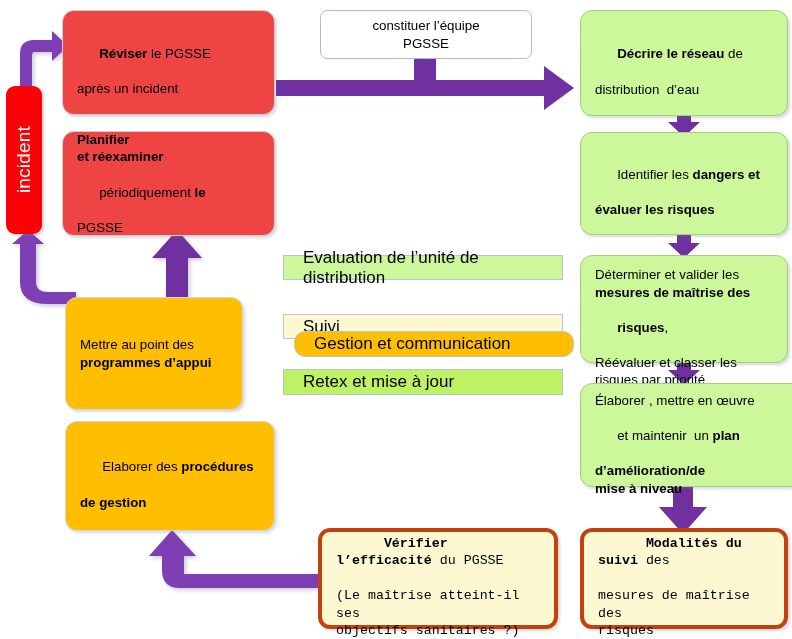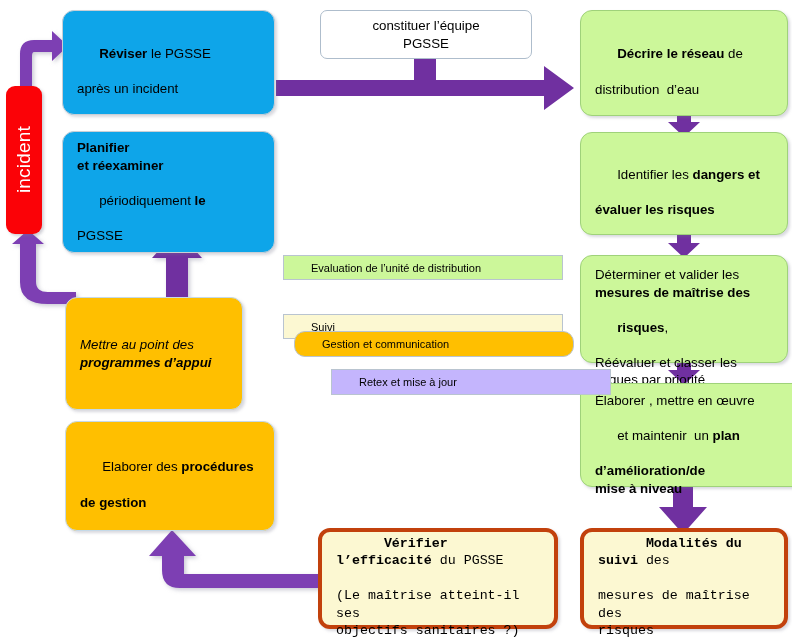--- a/index.html
+++ b/index.html
@@ -24,21 +24,21 @@
     font-size:13.3px;
     line-height:1.32;
     color:#000;
     padding:6px 14px;
     box-shadow:2px 2px 3px rgba(120,120,140,.28);
   }
   .box .ln{white-space:pre-wrap;}
   .b{font-weight:bold;}
 
   
-  .pink   {background:#0ea5e9;border:1px solid #c9cfd6;}
+  .pink   {background:#ef4444;border:1px solid #c9cfd6;}
   .green  {background:#ccf79a;border:1px solid #9fd27a;}
   .orange {background:#ffbf00;border:1px solid #c5d9e8;}
   .cream  {background:#fcf8d2;border:4px solid #c2410c;font-family:Liberation Mono, monospace;}
   .white  {background:#ffffff;border:1px solid #aebdcc;}
 
   
   #incident{
     position:absolute;
     background:#fb0207;
     border-radius:9px;
@@ -51,29 +51,29 @@
     color:#ffffff;
     font-size:19px;
     letter-spacing:.2px;
   }
 
   
   .legend-item{
     position:absolute;
     box-sizing:border-box;
     display:flex;align-items:center;
-    font-size:11px;
+    font-size:17px;
     color:#000;
-    padding-left:27px;
+    padding-left:19px;
     border:1px solid #b9c4d0;
   }
   .lg-green {background:#ccf79a;}
   .lg-cream {background:#fcf8d2;}
   .lg-orange{background:#ffbf00;}
-  .lg-pink  {background:#c4b5fd;margin-left:48px;}
+  .lg-pink  {background:#bef264;}
 
   
   .arrow{position:absolute;overflow:visible;}
   .ap{fill:#7030a0;}
   .ap2{fill:#7d3fb3;}
 
   .shadowed{filter:drop-shadow(2px 2px 2px rgba(150,150,170,.5));}
 </style>
 </head>
 <body>
@@ -121,21 +121,21 @@
     <span>incident</span>
   </div>
 
   <div class="box pink" style="left:62px;top:10px;width:213px;height:105px;">
     <div class="ln">
       <span class="b">Réviser</span><span> le PGSSE</span>
     </div>
     <div class="ln">après un incident</div>
   </div>
 
-  <div class="box pink" style="left:62px;top:131px;width:213px;height:122px;">
+  <div class="box pink" style="left:62px;top:131px;width:213px;height:105px;">
     <div class="ln b">Planifier</div>
     <div class="ln b">et réexaminer</div>
     <div class="ln">
       <span>périodiquement </span><span class="b">le</span>
     </div>
     <div class="ln">PGSSE</div>
   </div>
 
   <div class="box white" style="left:320px;top:10px;width:212px;height:49px;text-align:center;border-radius:7px;box-shadow:none;">
     <div class="ln">constituer l’équipe</div>
@@ -184,21 +184,21 @@
   </div>
 
   <div class="box cream" style="left:318px;top:528px;width:240px;height:101px;">
     <div class="ln">
       <span class="b">Vérifier l’efficacité</span><span> du PGSSE</span>
     </div>
     <div class="ln">(Le maîtrise atteint-il ses</div>
     <div class="ln">objectifs sanitaires ?)</div>
   </div>
 
-  <div class="box orange" style="left:65px;top:297px;width:178px;height:113px;font-style:italic;">
+  <div class="box orange" style="left:65px;top:297px;width:178px;height:113px;">
     <div class="ln">Mettre au point des</div>
     <div class="ln b">programmes d’appui</div>
   </div>
 
   <div class="box orange" style="left:65px;top:421px;width:210px;height:110px;">
     <div class="ln">
       <span>Elaborer des </span><span class="b">procédures</span>
     </div>
     <div class="ln b">de gestion</div>
   </div>

